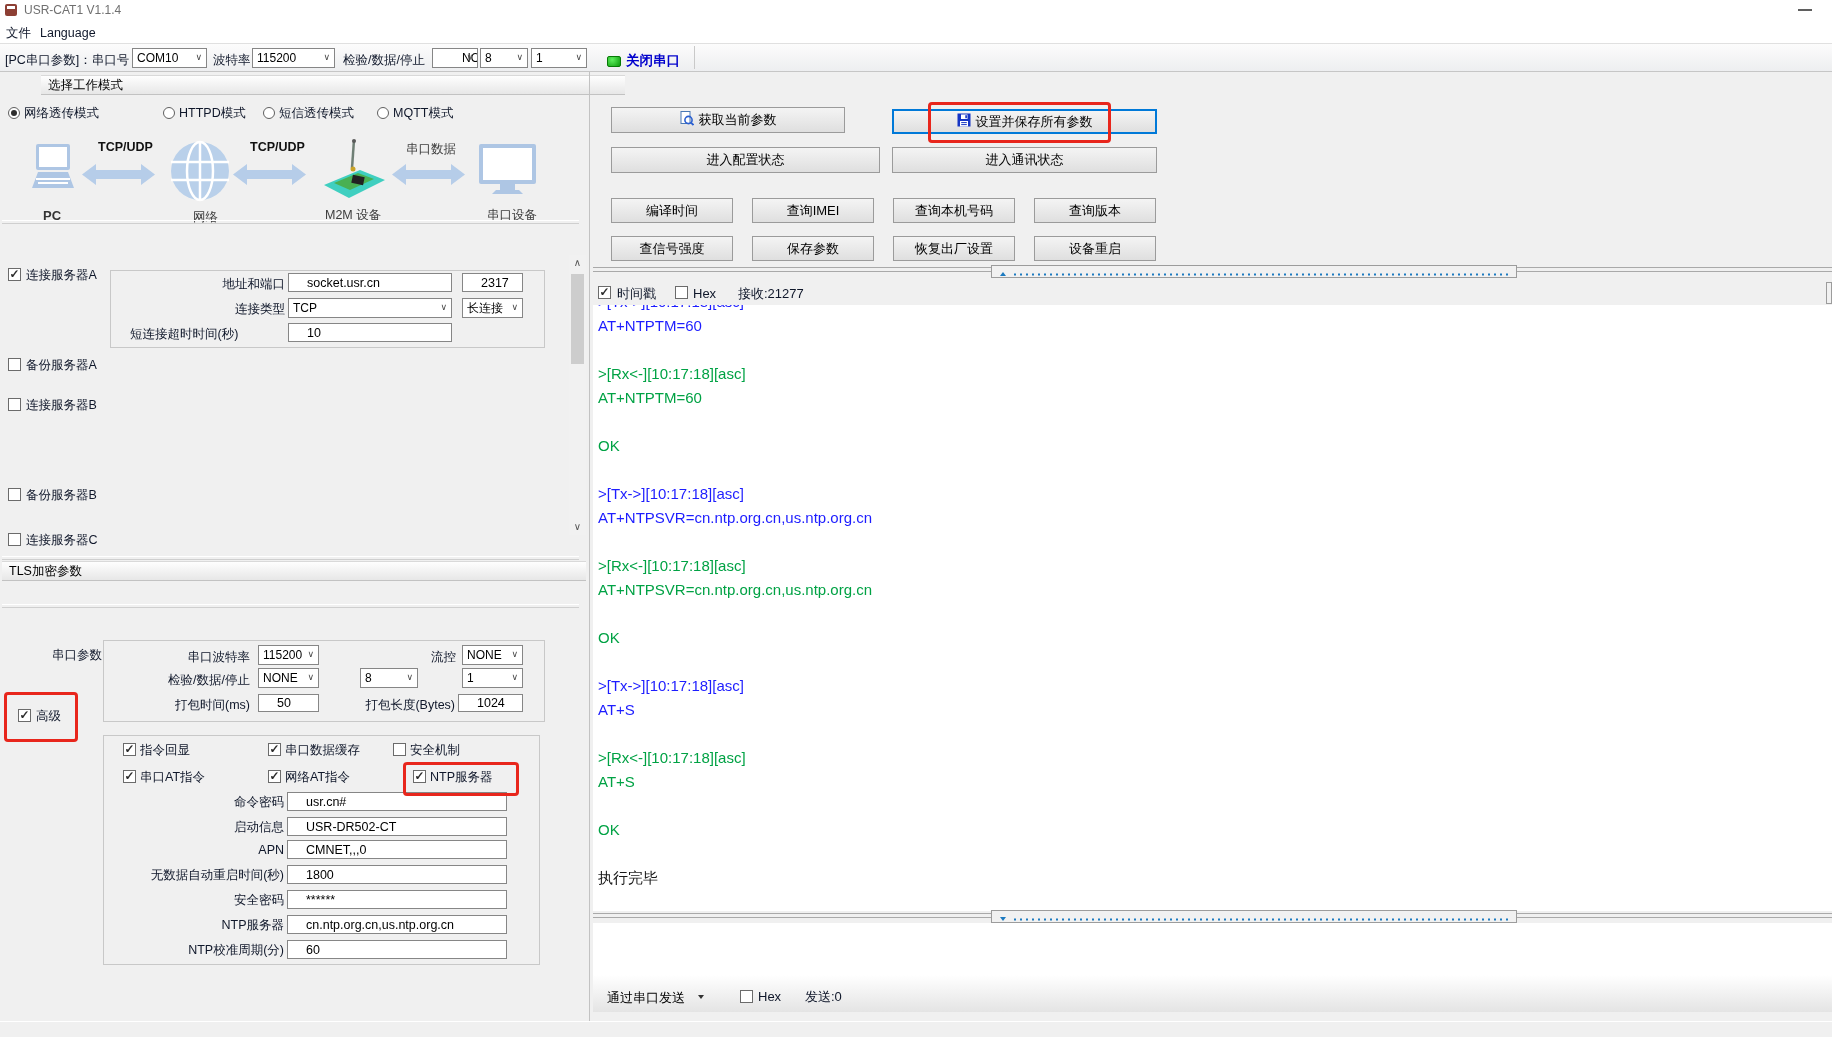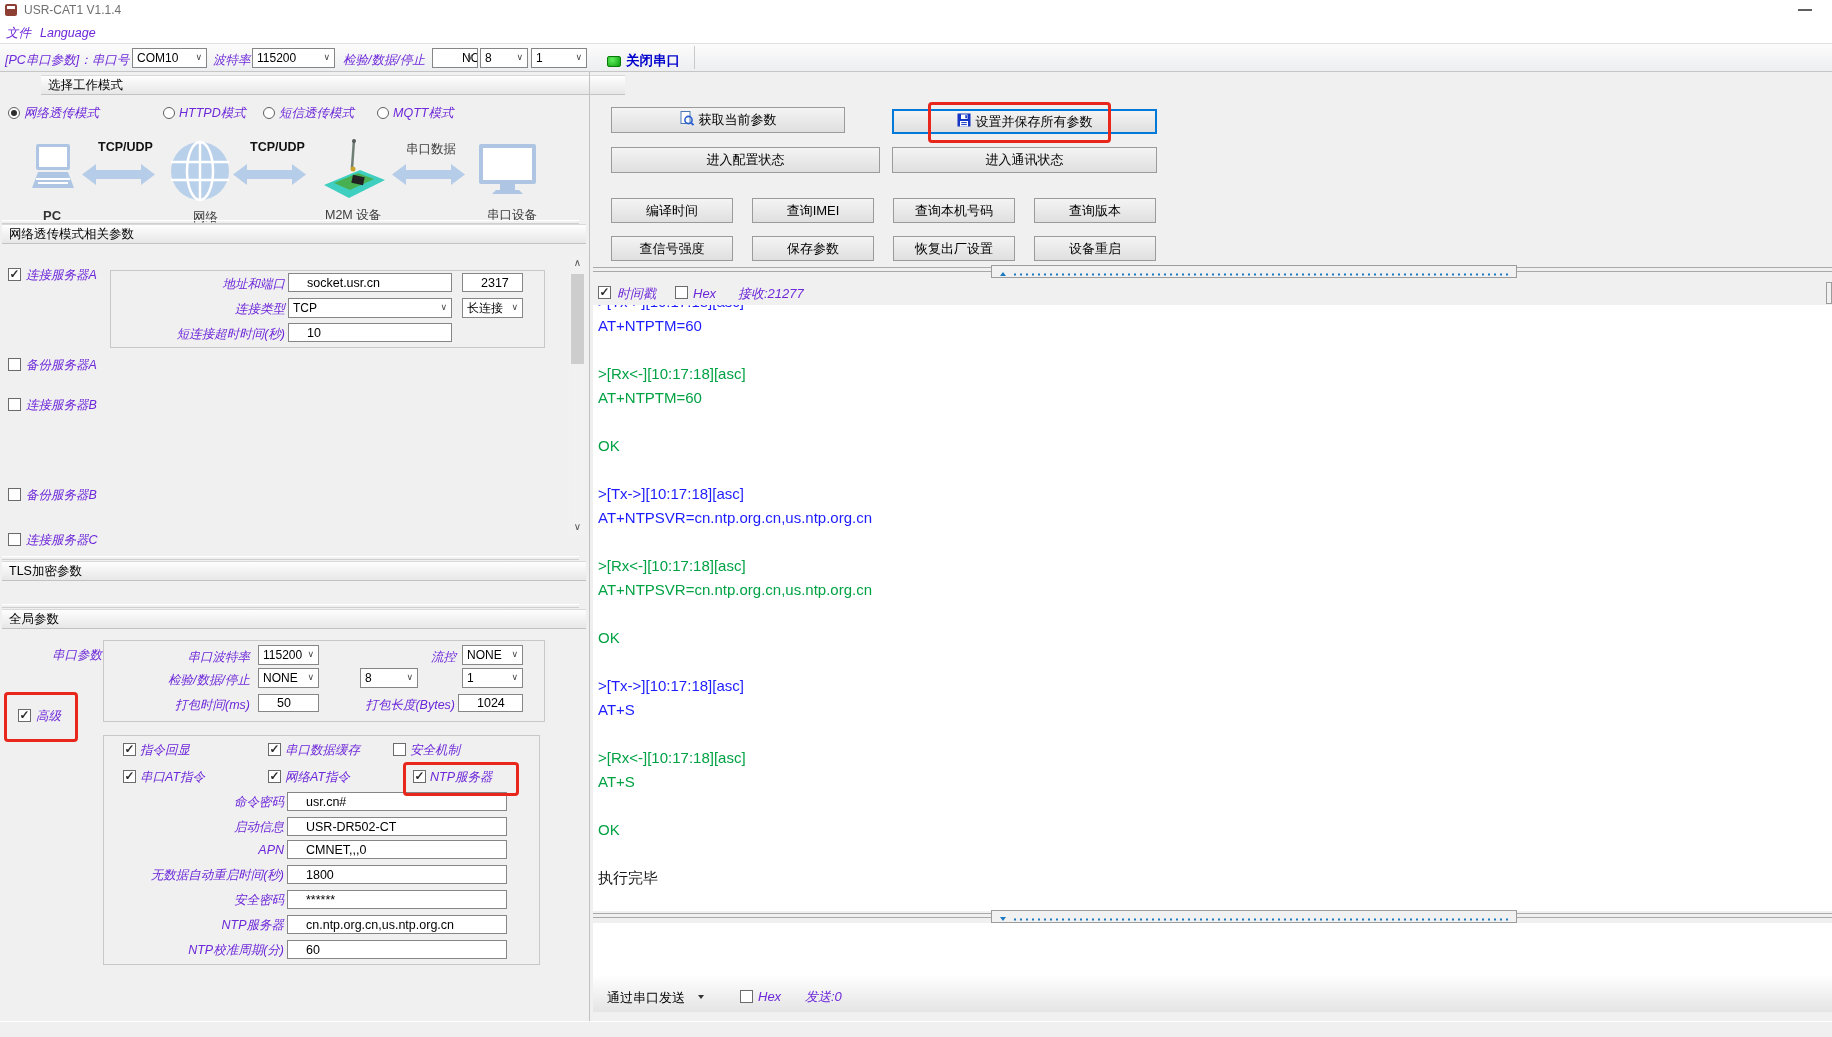--- a/index.html
+++ b/index.html
@@ -1,18 +1,18 @@
 <!DOCTYPE html>
 <html><head>
 <meta charset="utf-8">
 <style>
   html,body{margin:0;padding:0;}
   #page{position:relative;width:1832px;height:1037px;background:#f0f0f0;font-family:"Liberation Sans",sans-serif;overflow:hidden;}
   .abs{position:absolute;}
-  .lbl{position:absolute;font-size:12.5px;color:#6d28d9;white-space:nowrap;line-height:15px;font-style:italic;}
+  .lbl{position:absolute;font-size:12.5px;color:#0f172a;white-space:nowrap;line-height:15px;}
   .dlbl{position:absolute;font-size:12.5px;color:#3c3c3c;white-space:nowrap;line-height:13px;}
   .bar{position:absolute;height:18px;background:linear-gradient(#fefefe,#e7e7e7);border-top:1px solid #d9d9d9;border-bottom:1px solid #c2c2c2;font-size:12.5px;line-height:18px;padding-left:7px;color:#000;}
   .btn{position:absolute;background:linear-gradient(#f4f4f4,#dfdfdf);border:1px solid #9b9b9b;display:flex;align-items:center;justify-content:center;font-size:13px;color:#000;box-sizing:border-box;}
   .combo{position:absolute;background:#fff;border:1px solid #868686;box-sizing:border-box;font-size:12px;color:#000;display:flex;align-items:center;padding-left:4px;}
   .combo .chev{position:absolute;right:4px;top:50%;transform:translateY(-58%);font-size:9px;color:#444;}
   .input{position:absolute;background:#fff;border:1px solid #868686;box-sizing:border-box;font-size:12.5px;color:#000;padding:0 18px;display:flex;align-items:center;white-space:nowrap;overflow:hidden;}
   .cb{position:absolute;width:13px;height:13px;background:#fff;border:1px solid #6b6b6b;box-sizing:border-box;font-size:12px;line-height:11px;text-align:center;color:#2b2b2b;font-weight:bold;}
   .radio{position:absolute;width:12px;height:12px;background:#fff;border:1px solid #5f5f5f;border-radius:50%;box-sizing:border-box;}
   .radio.sel::after{content:"";position:absolute;left:2px;top:2px;width:6px;height:6px;border-radius:50%;background:#2e2e2e;}
   .redbox{position:absolute;border:3px solid #e8261c;border-radius:4px;z-index:50;}
@@ -109,21 +109,20 @@
       </svg></div>
     <div class="dlbl" style="left: 406px; top: 143px;">串口数据</div>
     <div class="abs" style="left: 478px; top: 143px; width: 59px; height: 52px;"><svg width="59" height="52" viewBox="0 0 59 52">
         <rect x="1" y="1" width="57" height="40" rx="2" fill="#aec6e4"></rect>
         <rect x="5" y="5" width="49" height="32" fill="#fff"></rect>
         <rect x="22" y="41" width="15" height="6" fill="#aec6e4"></rect>
         <path d="M14 51 L45 51 L41 47 L18 47 Z" fill="#aec6e4"></path>
       </svg></div>
     <div class="dlbl" style="left: 487px; top: 209px;">串口设备</div>
     <div class="hairline" style="left: 2px; top: 220px; width: 577px;"></div>
-    <div class="bar" style="left: 2px; top: 224px; width: 577px;">网络透传模式相关参数</div>
     <div class="cb" style="left: 8px; top: 268px; width: 13px; height: 13px;">✓</div>
     <div class="lbl" style="left: 26px; top: 268px;">连接服务器A</div>
     <div class="cb" style="left: 8px; top: 358px; width: 13px; height: 13px;"></div>
     <div class="lbl" style="left: 26px; top: 358px;">备份服务器A</div>
     <div class="cb" style="left: 8px; top: 398px; width: 13px; height: 13px;"></div>
     <div class="lbl" style="left: 26px; top: 398px;">连接服务器B</div>
     <div class="cb" style="left: 8px; top: 488px; width: 13px; height: 13px;"></div>
     <div class="lbl" style="left: 26px; top: 488px;">备份服务器B</div>
     <div class="cb" style="left: 8px; top: 533px; width: 13px; height: 13px;"></div>
     <div class="lbl" style="left: 26px; top: 533px;">连接服务器C</div>
@@ -133,30 +132,29 @@
     <div class="input" style="left: 462px; top: 273px; width: 61px; height: 19px;">2317</div>
     <div class="lbl" style="left: 155px; top: 302px; width: 130px; height: 15px; text-align: right;">连接类型</div>
     <div class="combo" style="left: 288px; top: 298px; width: 164px; height: 20px;">
       <div class="abs" style="position: relative;">TCP</div>
       <div class="chev" style="">∨</div>
     </div>
     <div class="combo" style="left: 462px; top: 298px; width: 61px; height: 20px;">
       <div class="abs" style="position: relative; width: 38px; overflow: hidden;">长连接</div>
       <div class="chev" style="">∨</div>
     </div>
-    <div class="lbl" style="left: 130px; top: 327px; width: 155px; height: 15px; text-align: right;">短连接超时时间(秒)</div>
+    <div class="lbl" style="left: 130px; top: 327px; width: 155px; height: 15px; ">短连接超时时间(秒)</div>
     <div class="input" style="left: 288px; top: 323px; width: 164px; height: 19px;">10</div>
     <div class="abs" style="left: 569px; top: 255px; width: 17px; height: 280px; background: rgb(241, 241, 241);"></div>
     <div class="scroll-arrow" style="left: 569px; top: 255px; width: 17px; height: 16px;">∧</div>
     <div class="abs" style="left: 571px; top: 274px; width: 13px; height: 90px; background: rgb(205, 205, 205);"></div>
     <div class="scroll-arrow" style="left: 569px; top: 519px; width: 17px; height: 16px;">∨</div>
     <div class="hairline" style="left: 2px; top: 556px; width: 577px;"></div>
     <div class="bar" style="left: 2px; top: 561px; width: 577px;">TLS加密参数</div>
     <div class="hairline" style="left: 2px; top: 604px; width: 577px;"></div>
-    <div class="bar" style="left: 2px; top: 609px; width: 577px;">全局参数</div>
     <div class="lbl" style="left: 52px; top: 648px;">串口参数</div>
     <div class="abs" style="left: 103px; top: 640px; width: 442px; height: 82px; border: 1px solid rgb(200, 200, 200); box-sizing: border-box;"></div>
     <div class="lbl" style="left: 158px; top: 650px; width: 92px; height: 15px; text-align: right;">串口波特率</div>
     <div class="combo" style="left: 258px; top: 645px; width: 61px; height: 20px;">
       <div class="abs" style="position: relative; width: 40px; overflow: hidden;">115200</div>
       <div class="chev" style="">∨</div>
     </div>
     <div class="lbl" style="left: 410px; top: 650px; width: 46px; height: 15px; text-align: right;">流控</div>
     <div class="combo" style="left: 462px; top: 645px; width: 61px; height: 20px;">
       <div class="abs" style="position: relative; width: 38px; overflow: hidden;">NONE</div>

